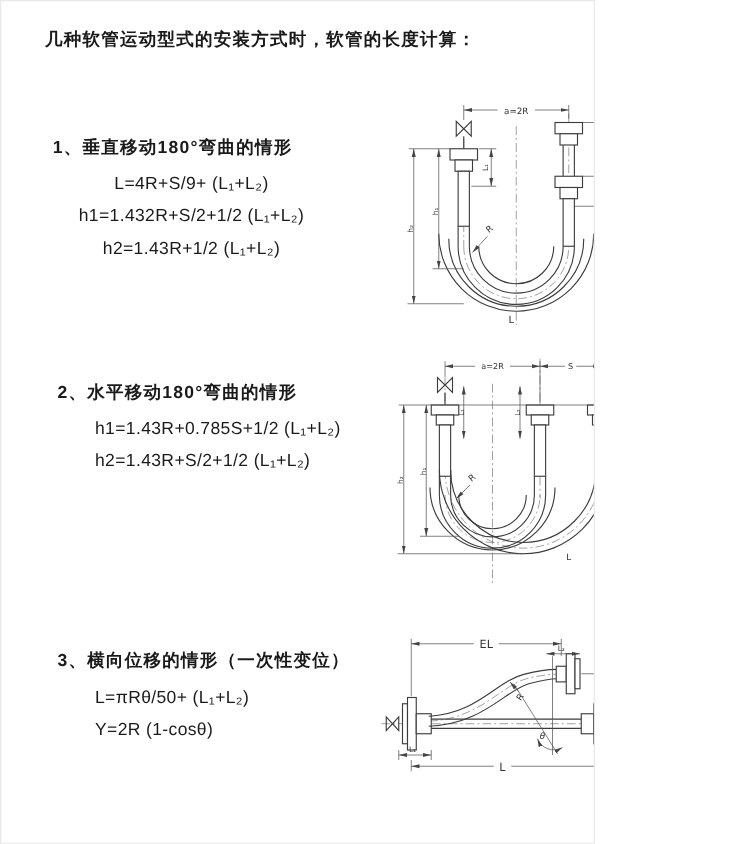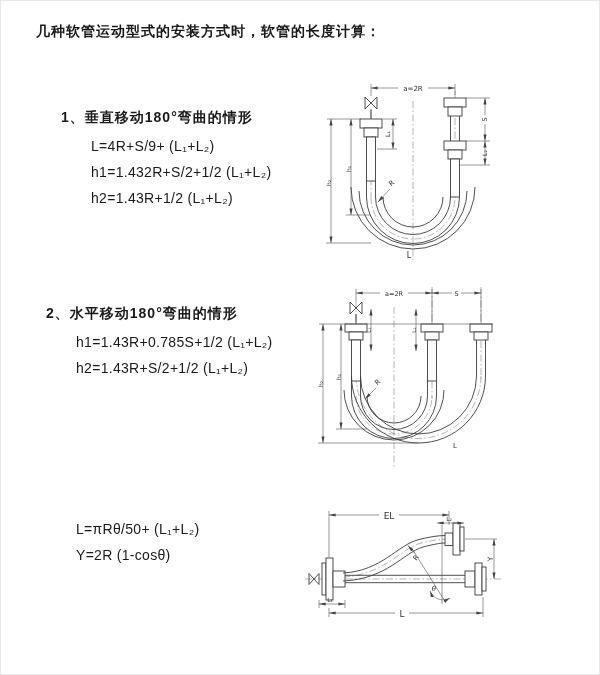--- a/index.html
+++ b/index.html
@@ -1,16 +1,16 @@
 <!DOCTYPE html>
 <html><head>
 <meta charset="utf-8">
 <style>
   html,body{margin:0;padding:0;background:#fff;}
-  .page{position:relative;width:600px;height:675px;background:#fff;overflow:hidden;
+  .page{position:relative;width:476px;height:675px;background:#fff;overflow:hidden;
         font-family:"Liberation Sans","DejaVu Sans",sans-serif;color:#1a1a1a;
         border:1px solid #e8e8e8;box-sizing:border-box;}
   .title{position:absolute;left:35px;top:22px;font-size:14px;font-weight:700;letter-spacing:1px;margin:0;}
   .sec-text{position:absolute;}
   .heading{font-size:14px;font-weight:700;line-height:24px;margin-bottom:4px;letter-spacing:1px;}
   .formula{font-size:14px;line-height:26px;padding-left:30px;white-space:pre;letter-spacing:.3px;}
   .diagram{position:absolute;}
   svg text{font-family:"DejaVu Sans",sans-serif;fill:#333;}
   .dim line{stroke:#555;stroke-width:.6;fill:none;}
   .dim path{stroke:#555;stroke-width:.6;fill:none;}
@@ -19,21 +19,21 @@
   .draw rect{stroke:#3c3c3c;stroke-width:.9;fill:#fff;}
   .wbg{fill:#fff;stroke:none;}
 </style>
 </head>
 <body>
 
 <div class="page">
 
   <h1 class="title">几种软管运动型式的安装方式时，软管的长度计算：</h1>
 
-  <div class="sec-text" style="left:60px;top:104px;">
+  <div class="sec-text" style="left:32px;top:104px;text-align:center;">
     <div class="heading">1、垂直移动180°弯曲的情形</div>
     <div class="formula">L=4R+S/9+ (L₁+L₂)</div>
     <div class="formula">h1=1.432R+S/2+1/2 (L₁+L₂)</div>
     <div class="formula">h2=1.43R+1/2 (L₁+L₂)</div>
   </div>
 
   <svg class="diagram" style="left:312px;top:72px;" width="285" height="190" viewBox="0 0 285 190">
     <defs>
       <marker id="d1a" viewBox="0 0 10 6" refX="10" refY="3" markerWidth="11" markerHeight="7" orient="auto-start-reverse">
         <path d="M0,0.6 L10,3 L0,5.4 z" fill="#444"></path>
@@ -187,20 +187,21 @@
       <text transform="rotate(-90 11 103)" x="11" y="105.5" text-anchor="middle" font-size="6">h₂</text>
 
       <line x1="67" y1="107" x2="56" y2="118" marker-end="url(#d2a)"></line>
       <text transform="rotate(-40 70 103)" x="70" y="103" text-anchor="middle" font-size="7">R</text>
 
       <text x="146" y="167" text-anchor="middle" font-size="7">L</text>
     </g>
   </svg>
 
   <div class="sec-text" style="left:45px;top:515px;">
+    <div class="heading">3、横向位移的情形（一次性变位）</div>
     <div class="formula">L=πRθ/50+ (L₁+L₂)</div>
     <div class="formula">Y=2R (1-cosθ)</div>
   </div>
 
   <svg class="diagram" style="left:296px;top:500px;" width="302" height="138" viewBox="0 0 302 138">
     <defs>
       <marker id="d3a" viewBox="0 0 10 6" refX="10" refY="3" markerWidth="11" markerHeight="7" orient="auto-start-reverse">
         <path d="M0,0.6 L10,3 L0,5.4 z" fill="#444"></path>
       </marker>
     </defs>

